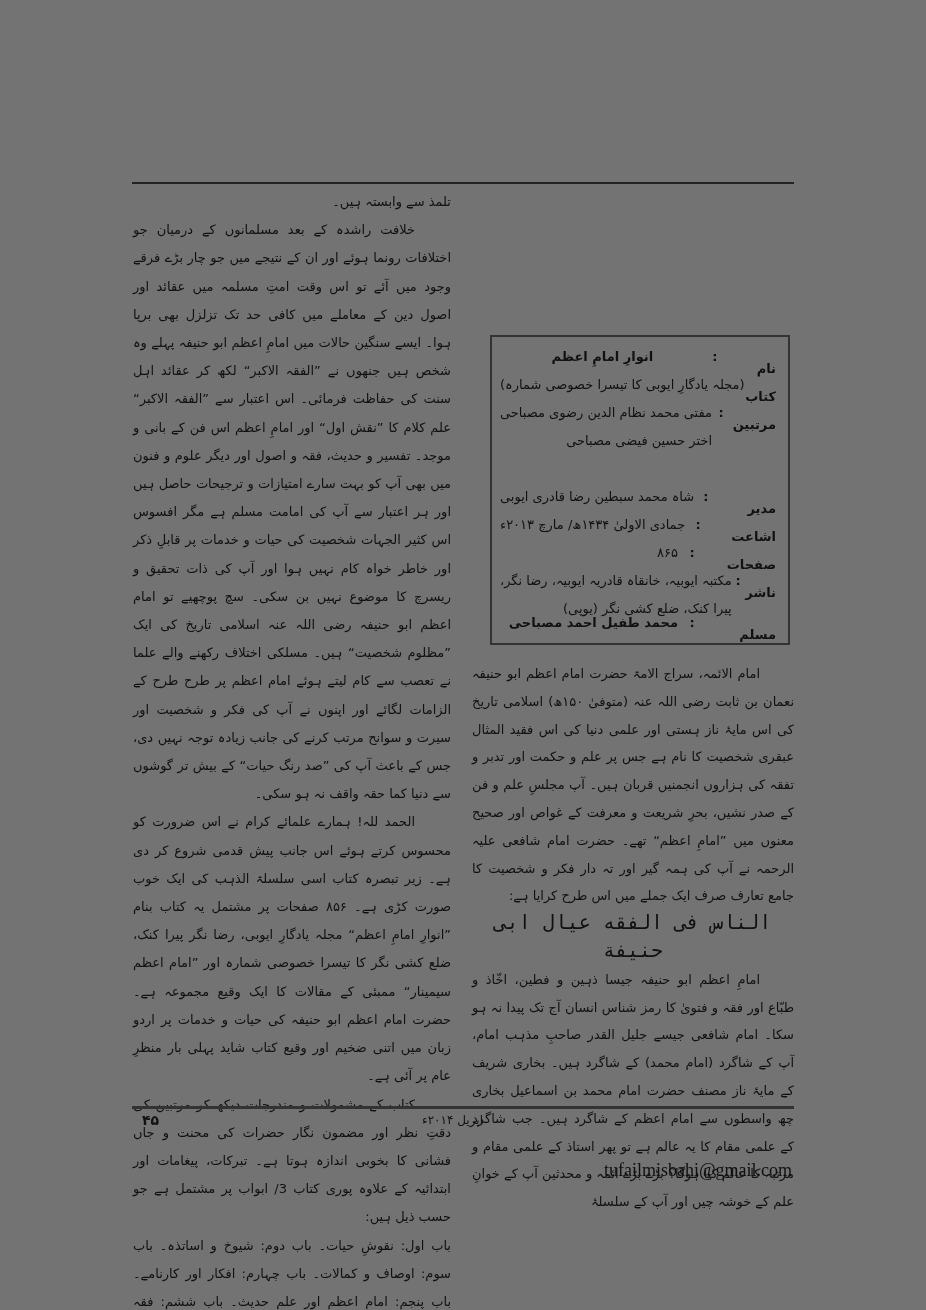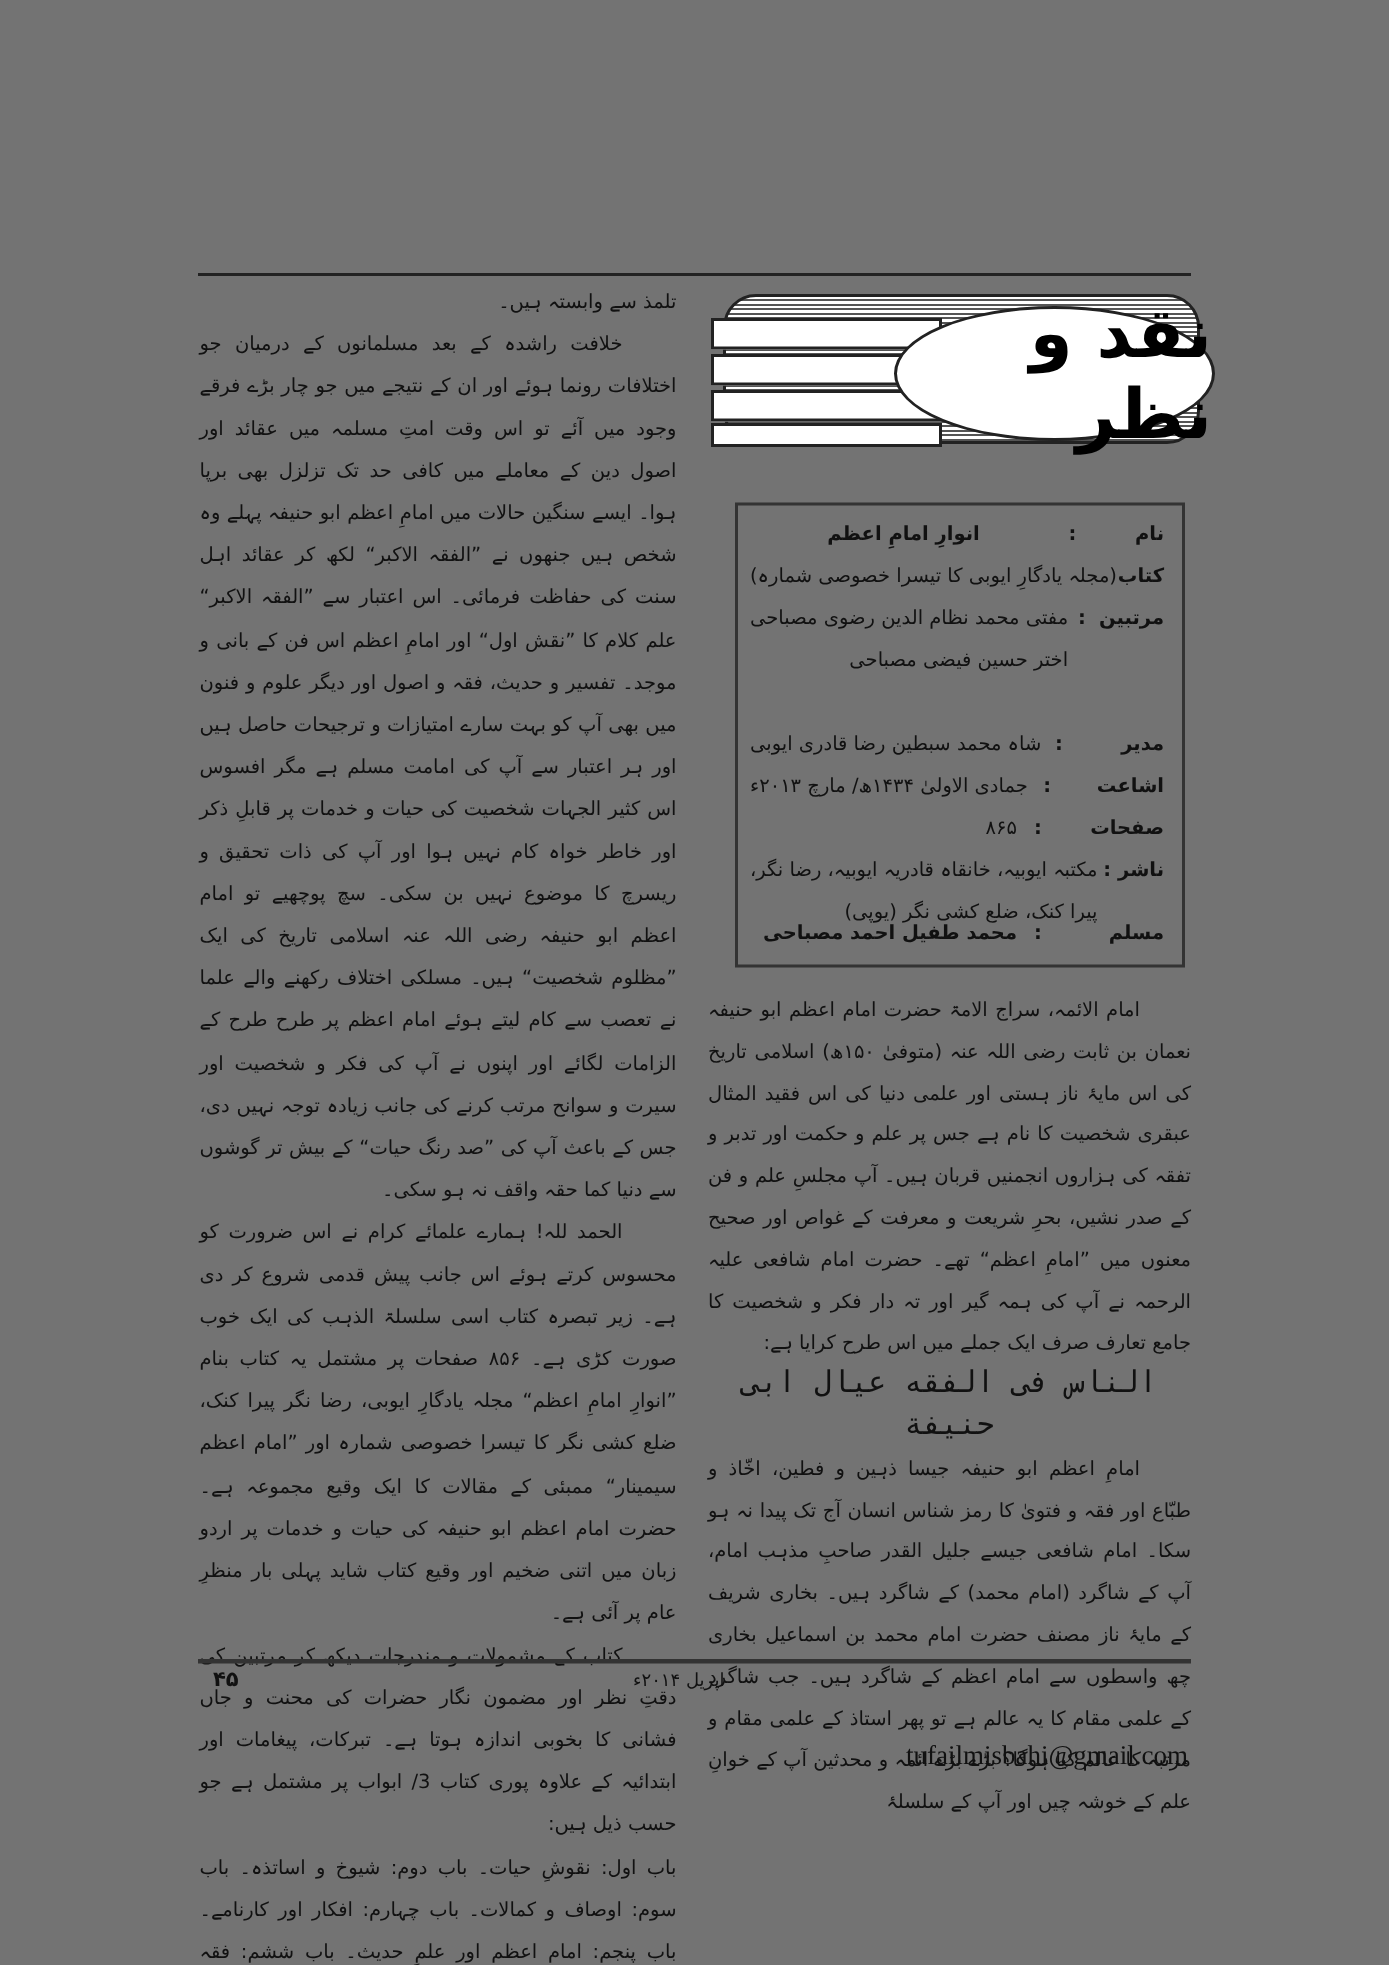--- a/index.html
+++ b/index.html
@@ -21,21 +21,21 @@
       background: repeating-linear-gradient(to bottom, #ffffff 0px, #ffffff 1.5px, #555 1.5px, #555 3px); }
     .emblem .bar { position: absolute; left: 0; width: 150px; height: 17px; background: #fff; border: 2px solid #222; border-left-width: 2px; }
     .emblem .oval { position: absolute; left: 122px; top: 8px; width: 210px; height: 86px; border: 2px solid #222; border-radius: 50%; background: #fff;
       display: flex; align-items: center; justify-content: center; }
     .emblem .oval span { font-family: "DejaVu Sans", sans-serif; font-size: 46px; font-weight: bold; direction: rtl; color: #000; }
 
     
     .info-box { position: absolute; left: 490px; top: 335px; width: 300px; height: 310px; border: 2px solid #333; box-sizing: border-box;
       direction: rtl; font-family: "DejaVu Sans", sans-serif; font-size: 13px; }
     .info-row { position: absolute; right: 12px; left: 8px; display: flex; flex-direction: row; line-height: 28px; }
-    .info-row .lbl { width: 70px; text-align: right; font-weight: bold; }
+    .info-row .lbl { width: 70px; text-align: right; font-weight: bold; margin-top: 12px; }
     .info-row .colon { width: 28px; text-align: center; font-weight: bold; }
     .info-row .val { flex: 1; text-align: right; white-space: nowrap; }
     .info-row .val.bold { font-weight: bold; }
     .info-row .val .line { display: block; }
 
     
     .col-right { position: absolute; left: 472px; top: 660px; width: 322px; direction: rtl; text-align: justify; text-align-last: right;
       font-family: "DejaVu Sans", sans-serif; font-size: 13px; line-height: 27.8px; }
     .col-right p { margin: 0; }
     .col-right .indent { text-indent: 34px; }
@@ -53,30 +53,20 @@
   <div class="rule-top"></div>
 
   <div class="col-left">
     <p class="first-line">تلمذ سے وابستہ ہیں۔</p>
     <p class="indent">خلافت راشدہ کے بعد مسلمانوں کے درمیان جو اختلافات رونما ہوئے اور ان کے نتیجے میں جو چار بڑے فرقے وجود میں آئے تو اس وقت امتِ مسلمہ میں عقائد اور اصول دین کے معاملے میں کافی حد تک تزلزل بھی برپا ہوا۔ ایسے سنگین حالات میں امامِ اعظم ابو حنیفہ پہلے وہ شخص ہیں جنھوں نے ”الفقہ الاکبر“ لکھ کر عقائد اہل سنت کی حفاظت فرمائی۔ اس اعتبار سے ”الفقہ الاکبر“ علم کلام کا ”نقش اول“ اور امامِ اعظم اس فن کے بانی و موجد۔ تفسیر و حدیث، فقہ و اصول اور دیگر علوم و فنون میں بھی آپ کو بہت سارے امتیازات و ترجیحات حاصل ہیں اور ہر اعتبار سے آپ کی امامت مسلم ہے مگر افسوس اس کثیر الجہات شخصیت کی حیات و خدمات پر قابلِ ذکر اور خاطر خواہ کام نہیں ہوا اور آپ کی ذات تحقیق و ریسرچ کا موضوع نہیں بن سکی۔ سچ پوچھیے تو امام اعظم ابو حنیفہ رضی اللہ عنہ اسلامی تاریخ کی ایک ”مظلوم شخصیت“ ہیں۔ مسلکی اختلاف رکھنے والے علما نے تعصب سے کام لیتے ہوئے امام اعظم پر طرح طرح کے الزامات لگائے اور اپنوں نے آپ کی فکر و شخصیت اور سیرت و سوانح مرتب کرنے کی جانب زیادہ توجہ نہیں دی، جس کے باعث آپ کی ”صد رنگ حیات“ کے بیش تر گوشوں سے دنیا کما حقہ واقف نہ ہو سکی۔</p>
     <p class="indent">الحمد للہ! ہمارے علمائے کرام نے اس ضرورت کو محسوس کرتے ہوئے اس جانب پیش قدمی شروع کر دی ہے۔ زیر تبصرہ کتاب اسی سلسلۃ الذہب کی ایک خوب صورت کڑی ہے۔ ۸۵۶ صفحات پر مشتمل یہ کتاب بنام ”انوارِ امامِ اعظم“ مجلہ یادگارِ ایوبی، رضا نگر پیرا کنک، ضلع کشی نگر کا تیسرا خصوصی شمارہ اور ”امام اعظم سیمینار“ ممبئی کے مقالات کا ایک وقیع مجموعہ ہے۔ حضرت امام اعظم ابو حنیفہ کی حیات و خدمات پر اردو زبان میں اتنی ضخیم اور وقیع کتاب شاید پہلی بار منظرِ عام پر آئی ہے۔</p>
     <p class="indent">کتاب کے مشمولات و مندرجات دیکھ کر مرتبین کی دقتِ نظر اور مضمون نگار حضرات کی محنت و جاں فشانی کا بخوبی اندازہ ہوتا ہے۔ تبرکات، پیغامات اور ابتدائیہ کے علاوہ پوری کتاب 3/ ابواب پر مشتمل ہے جو حسب ذیل ہیں:</p>
     <p>باب اول: نقوشِ حیات۔ باب دوم: شیوخ و اساتذہ۔ باب سوم: اوصاف و کمالات۔ باب چہارم: افکار اور کارنامے۔ باب پنجم: امام اعظم اور علمِ حدیث۔ باب ششم: فقہ حنفی۔ باب ہفتم: متفرقات۔ باب ہشتم: منظومات۔</p>
   </div>
 
-  <div class="emblem">
-    <div class="stripes"></div>
-    <div class="bar" style="top:16px;"></div>
-    <div class="bar" style="top:40px;"></div>
-    <div class="bar" style="top:64px;"></div>
-    <div class="bar" style="top:86px;height:12px;"></div>
-    <div class="oval">
-      <span>نقد و نظر</span>
-    </div>
-  </div>
 
   <div class="info-box">
     <div class="info-row" style="top:6px;">
       <span class="lbl">نام کتاب</span>
       <span class="colon">:</span>
       <span class="val">
         <span class="line" style="font-weight:bold;text-align:center;">انوارِ امامِ اعظم</span>
         <span class="line" style="margin-right:-40px;">(مجلہ یادگارِ ایوبی کا تیسرا خصوصی شمارہ)</span>
       </span>
     </div>

